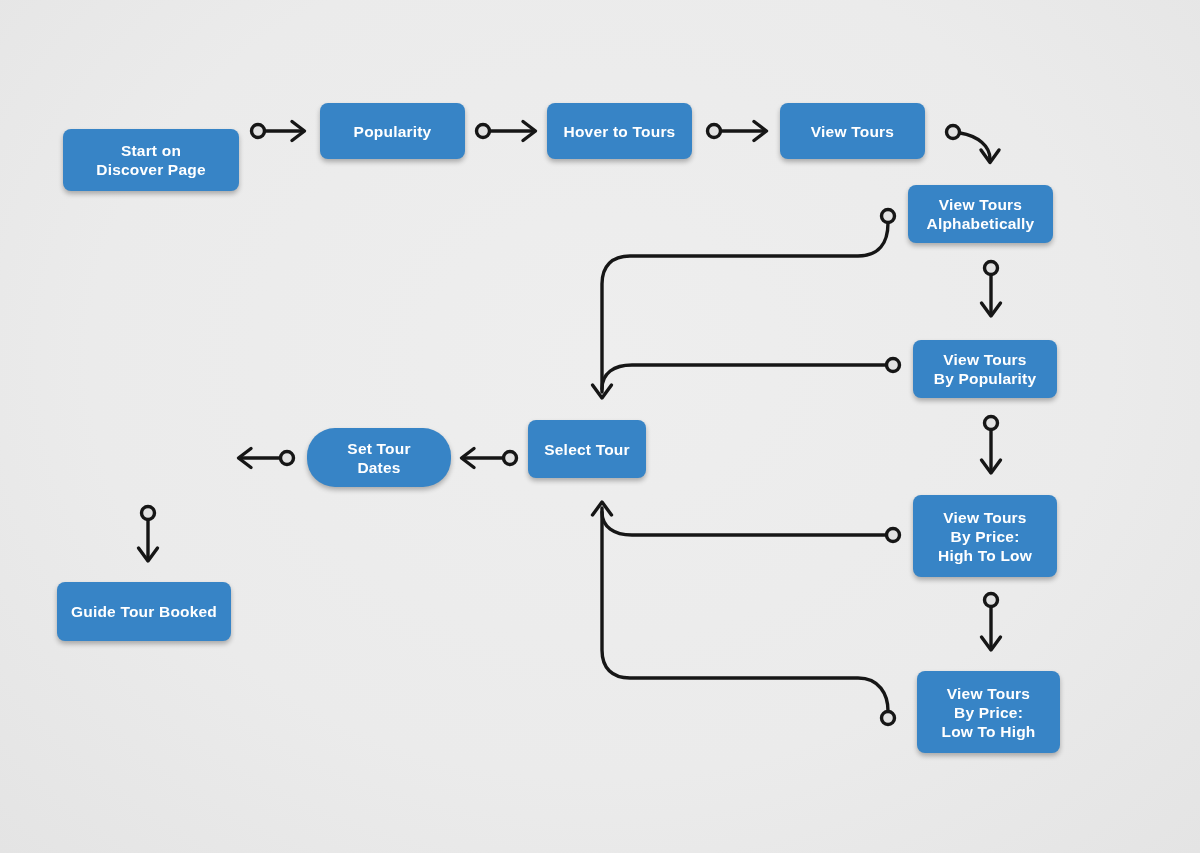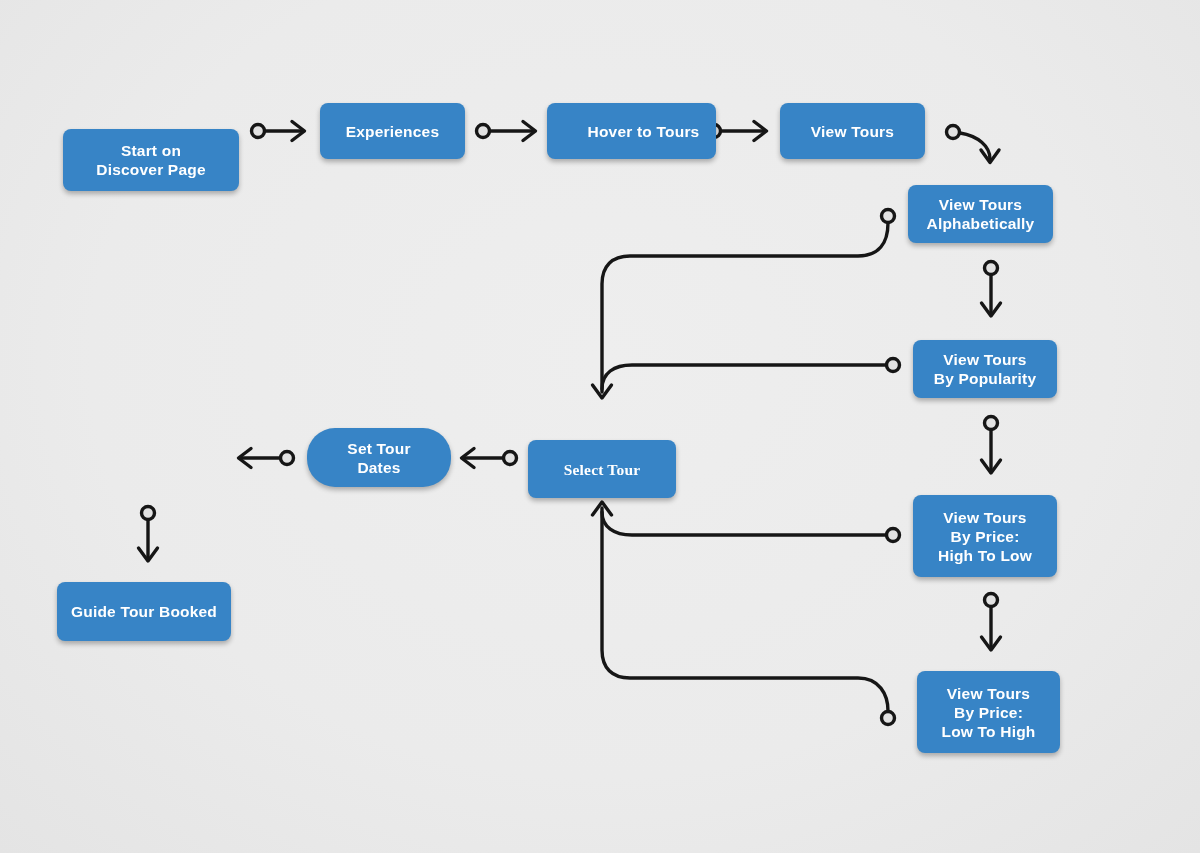--- a/index.html
+++ b/index.html
@@ -141,41 +141,41 @@
     <g>
       <circle cx="148" cy="513" r="6.5"></circle>
       <path d="M 148 520 L 148 558"></path>
       <path d="M 138.5 548 L 148 561 L 157.5 548"></path>
     </g>
   </svg>
 
   <div class="node" style="left:63px;  top:101px; width:176px; height:62px;margin-top:28px;">Start on
 Discover Page</div>
 
-  <div class="node" style="left:320px; top:103px; width:145px; height:56px;">Experiences</div>
+  <div class="node" style="left:320px; top:103px; width:145px; height:56px;">Popularity</div>
 
-  <div class="node" style="left:547px; top:103px; width:145px; height:56px;padding-left:24px;">Hover to Tours</div>
+  <div class="node" style="left:547px; top:103px; width:145px; height:56px;">Hover to Tours</div>
 
   <div class="node" style="left:780px; top:103px; width:145px; height:56px;">View Tours</div>
 
   <div class="node" style="left:908px; top:185px; width:145px; height:58px;">View Tours
 Alphabetically</div>
 
   <div class="node" style="left:913px; top:340px; width:144px; height:58px;">View Tours
 By Popularity</div>
 
   <div class="node" style="left:913px; top:495px; width:144px; height:82px;">View Tours
 By Price:
 High To Low</div>
 
   <div class="node" style="left:917px; top:671px; width:143px; height:82px;">View Tours
 By Price:
 Low To High</div>
 
-  <div class="node" style="left:528px; top:440px; width:148px; height:58px;font-family:Liberation Serif, serif;">Select Tour</div>
+  <div class="node" style="left:528px; top:420px; width:118px; height:58px;">Select Tour</div>
 
   <div class="node" style="left:307px; top:428px; width:144px; height:59px;border-radius:28px;">Set Tour
 Dates</div>
 
 
   <div class="node" style="left:57px;  top:582px; width:174px; height:59px;text-align:right;">Guide Tour Booked</div>
 
 </div>
 
 </body></html>

